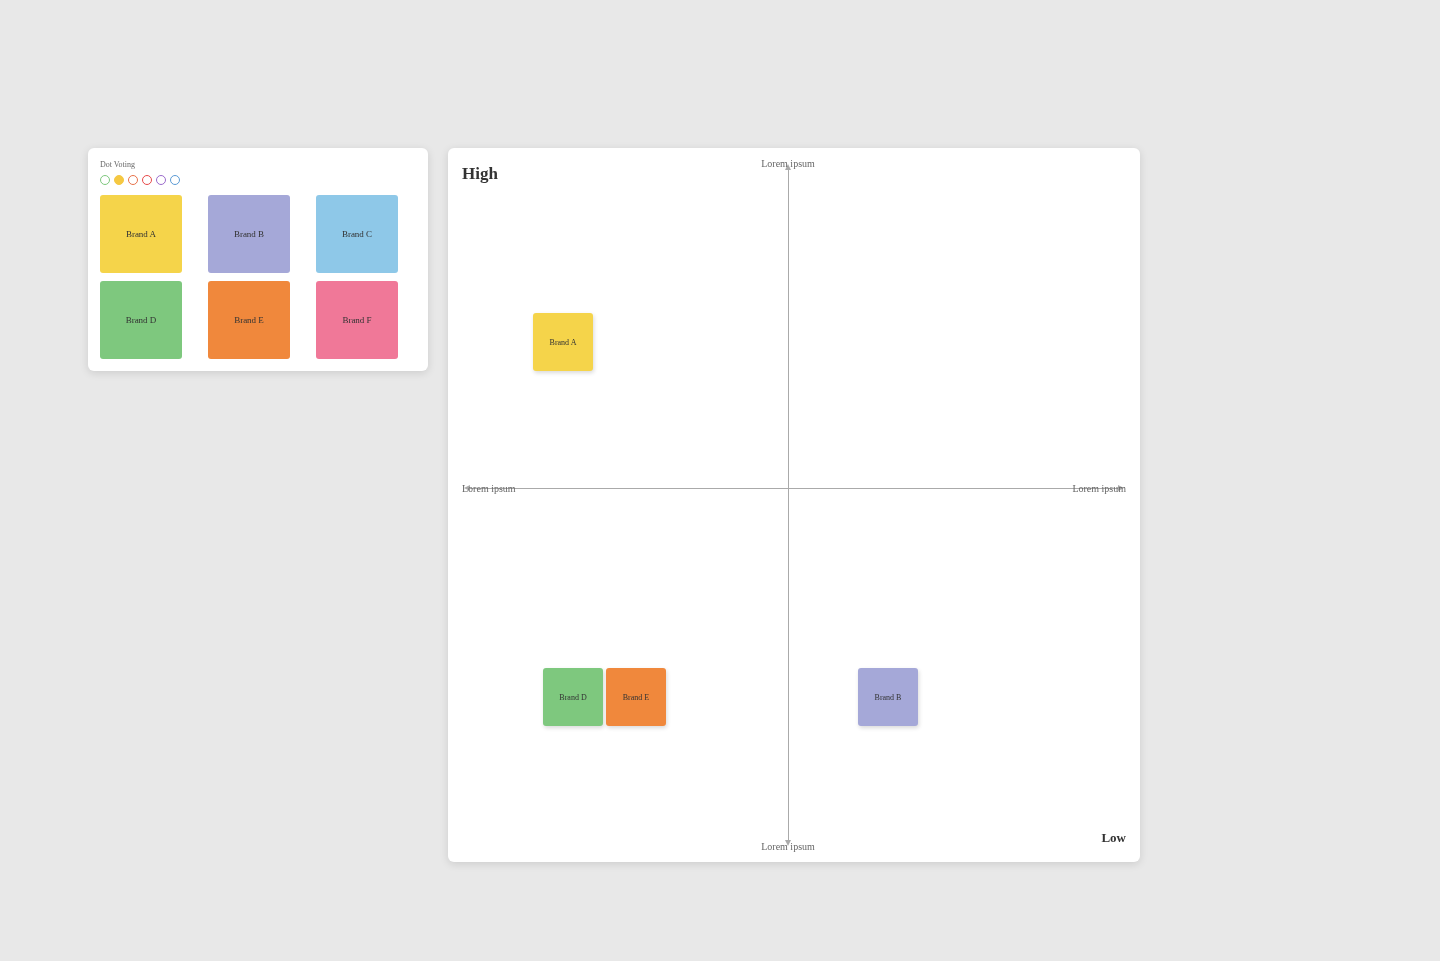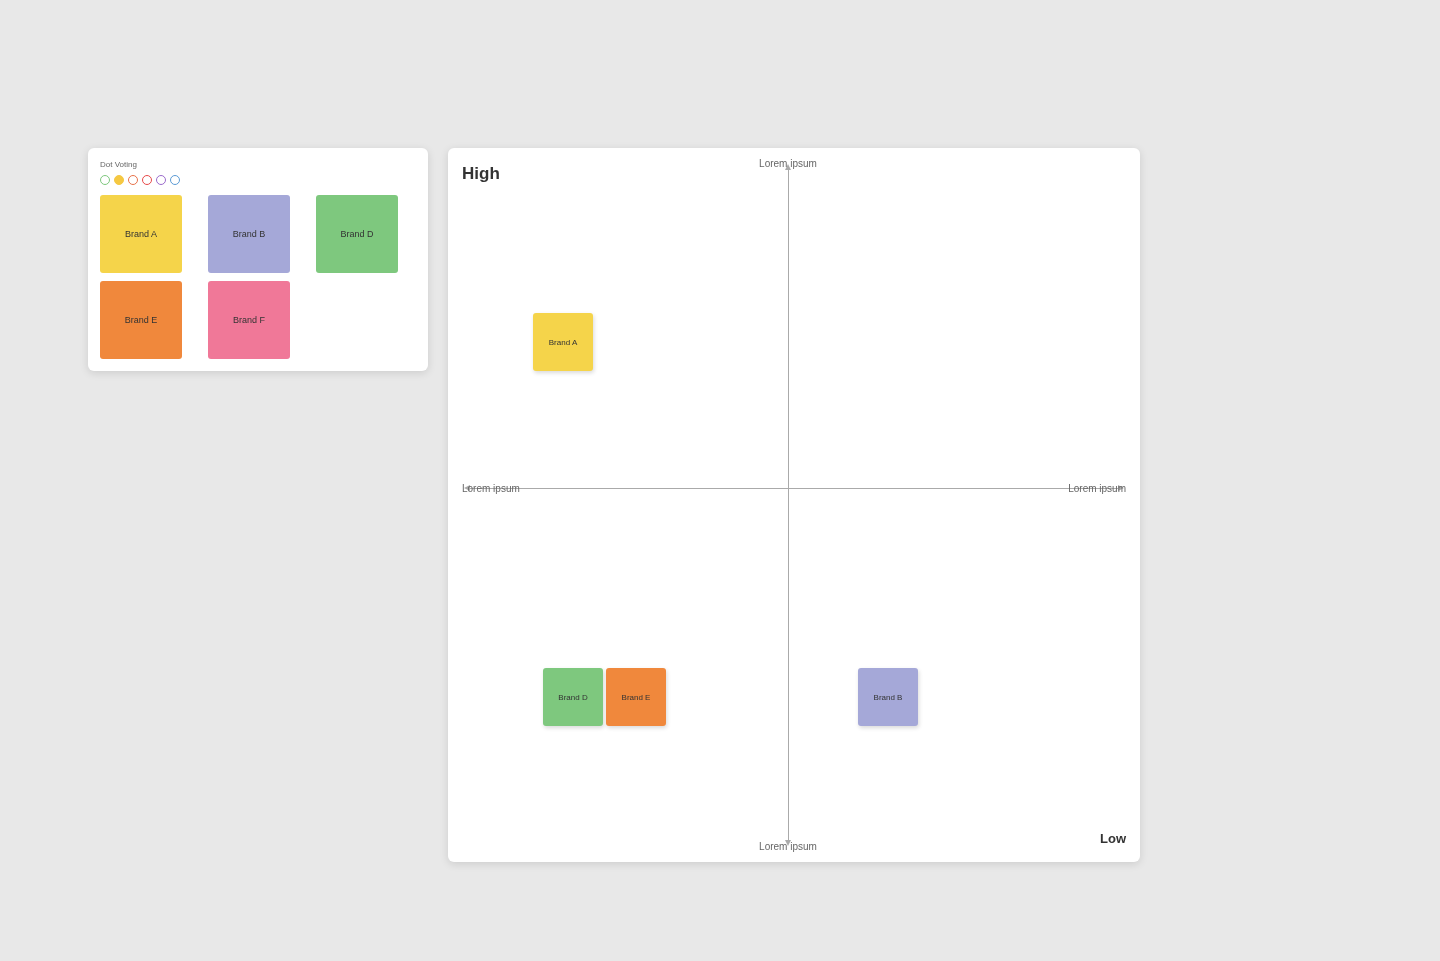--- a/index.html
+++ b/index.html
@@ -1,15 +1,15 @@
 <!DOCTYPE html>
 <html><head>
   <meta charset="utf-8">
   <style>
-    * { box-sizing: border-box; margin: 0; padding: 0; }
+    * { box-sizing: border-box; margin: 0; padding: 0; font-family: Liberation Serif, serif; }
     body {
       width: 1440px;
       height: 961px;
       background: #e8e8e8;
       font-family: Arial, sans-serif;
       overflow: hidden;
       position: relative;
     }
 
     
@@ -277,20 +277,21 @@
     <div class="dot dot-green"></div>
     <div class="dot dot-yellow"></div>
     <div class="dot dot-orange"></div>
     <div class="dot dot-red"></div>
     <div class="dot dot-purple"></div>
     <div class="dot dot-blue"></div>
   </div>
   <div class="sticky-grid">
     <div class="sticky-note sticky-yellow">Brand A</div>
     <div class="sticky-note sticky-purple">Brand B</div>
+    <div class="sticky-note sticky-blue">Brand C</div>
     <div class="sticky-note sticky-green">Brand D</div>
     <div class="sticky-note sticky-orange">Brand E</div>
     <div class="sticky-note sticky-pink">Brand F</div>
   </div>
 </div>
 
 <div class="right-panel">
   <div class="matrix-container">
 
     <div class="axis-vertical"></div>

